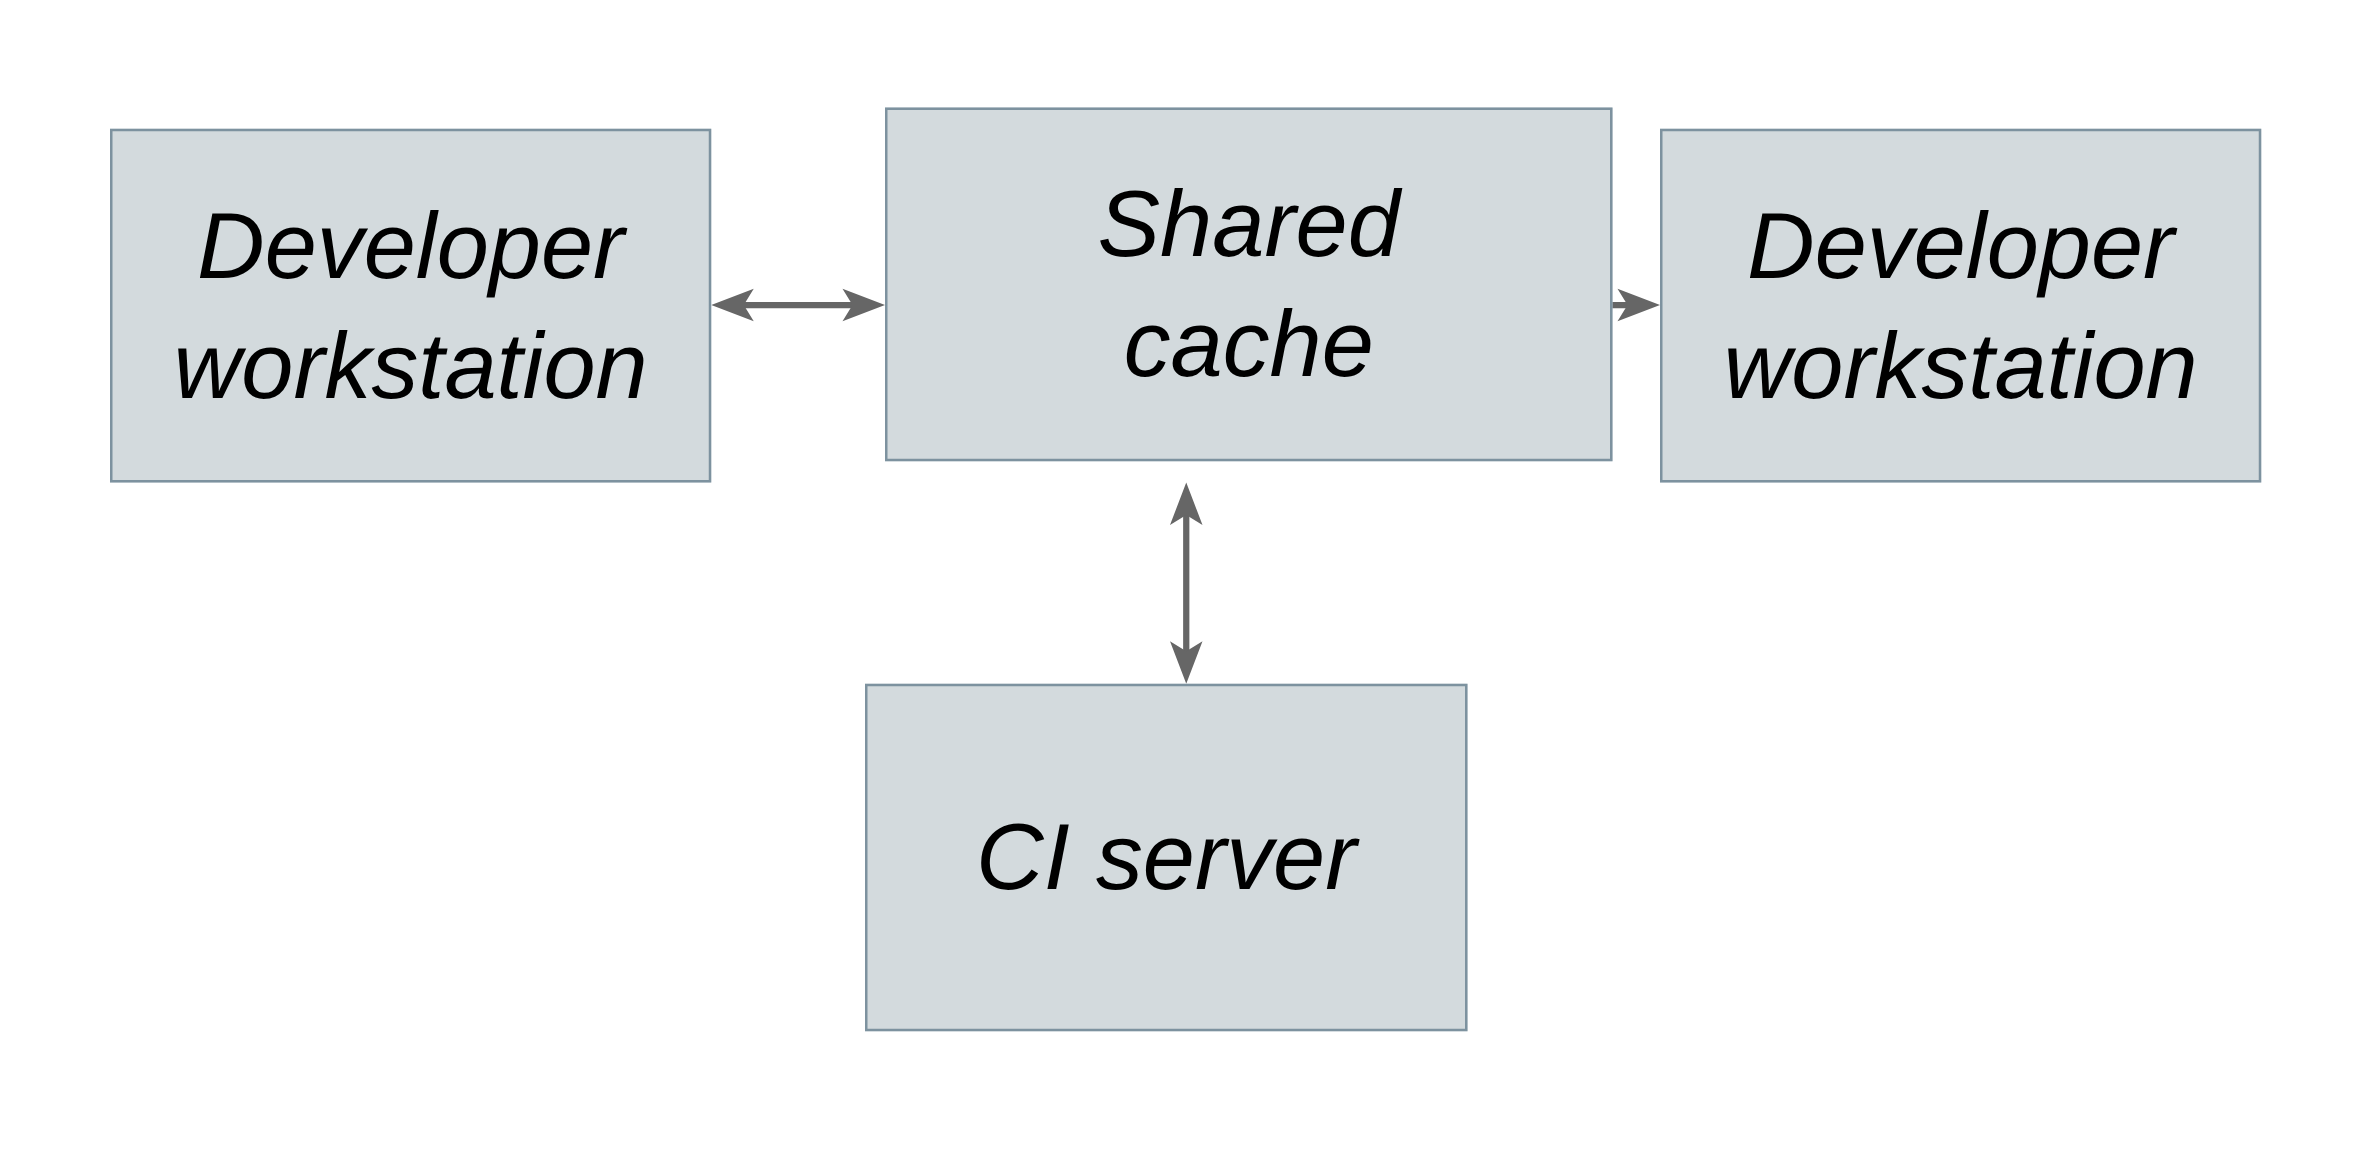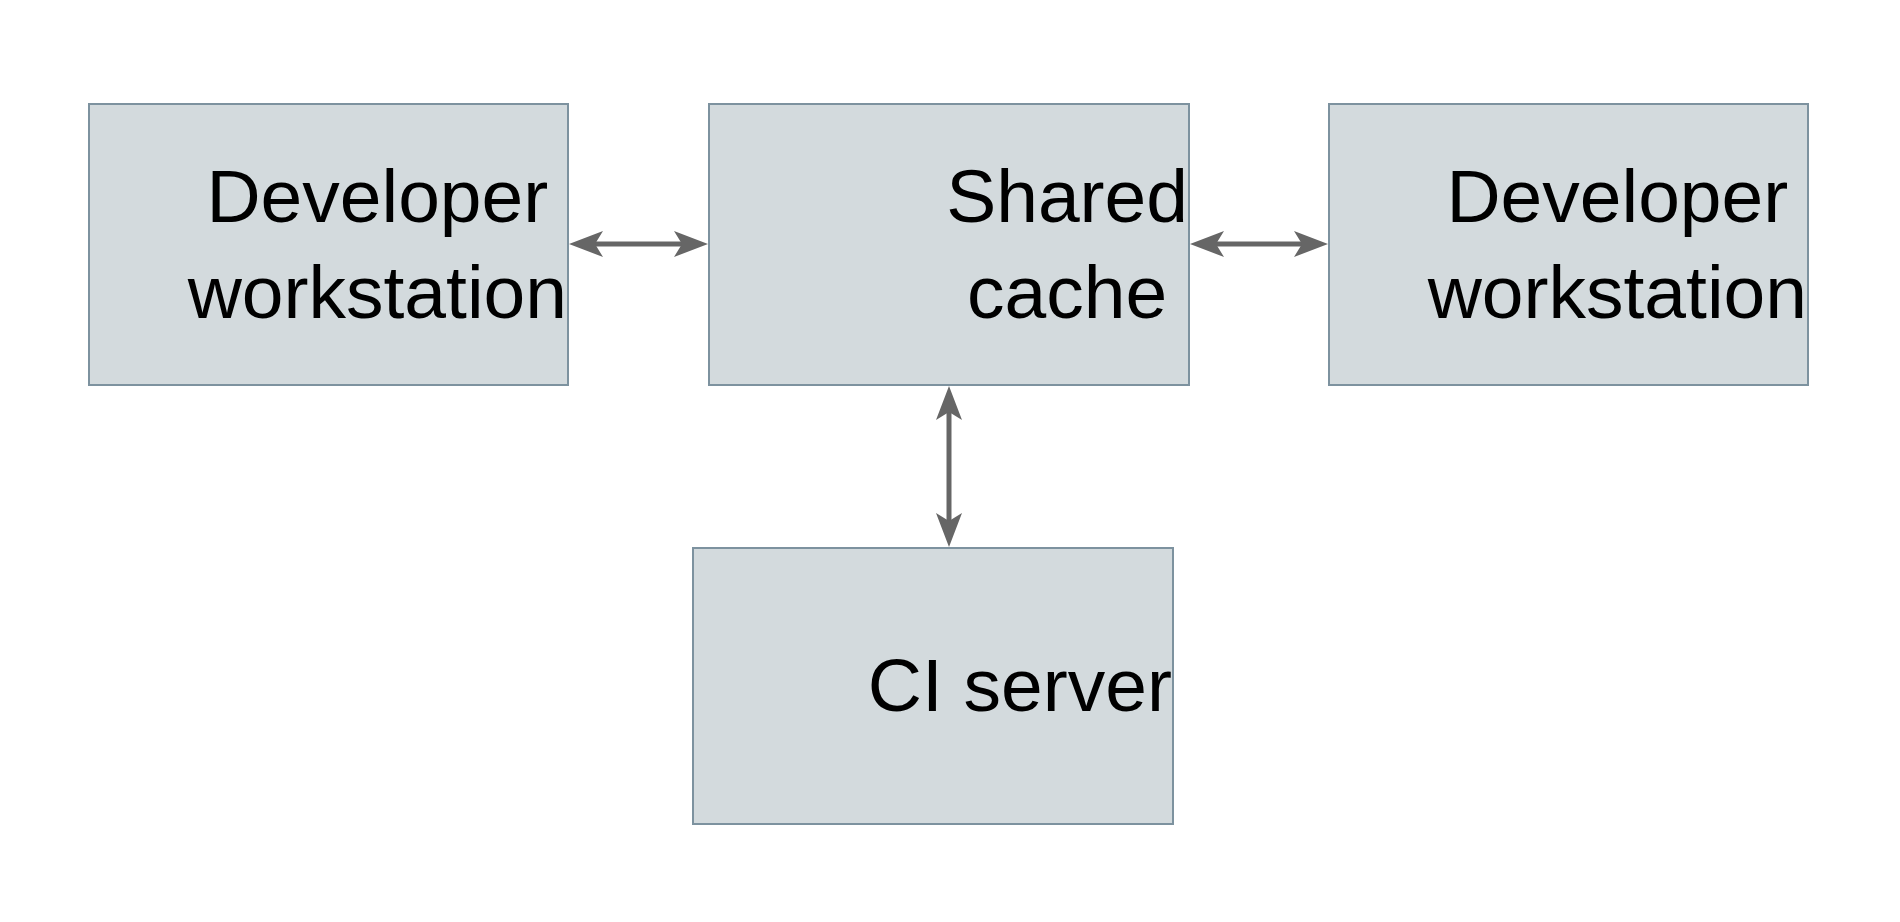--- a/index.html
+++ b/index.html
@@ -34,32 +34,33 @@
     fill: var(--arrow-color, #666666);
     stroke: none;
   }
   .node {
     position: absolute;
     box-sizing: border-box;
     background: var(--box-fill, #d3dadd);
     border: 2px solid var(--box-border, #7d929f);
     display: flex;
     align-items: center;
-    justify-content: flex-end;
+    justify-content: center;
     text-align: center;
+    font-style: italic;
   }
   .node .label {
     color: var(--text-color, #000000);
     font-size: 75px;
     line-height: 1.27;
     white-space: pre-line;
     letter-spacing: 0px;
   }
   .node-dev-left   { left: 88px;   top: 103px; width: 481px; height: 283px; }
-  .node-cache      { left: 708px;  top: 103px; width: 482px; height: 283px; }
+  .node-cache      { left: 708px;  top: 86px; width: 582px; height: 283px; }
   .node-dev-right  { left: 1328px; top: 103px; width: 481px; height: 283px; }
   .node-ci         { left: 692px;  top: 547px; width: 482px; height: 278px; }
 </style>
 </head>
 <body>
 
 <div class="canvas">
 
   <svg class="edges" viewBox="0 0 1900 922">
 

